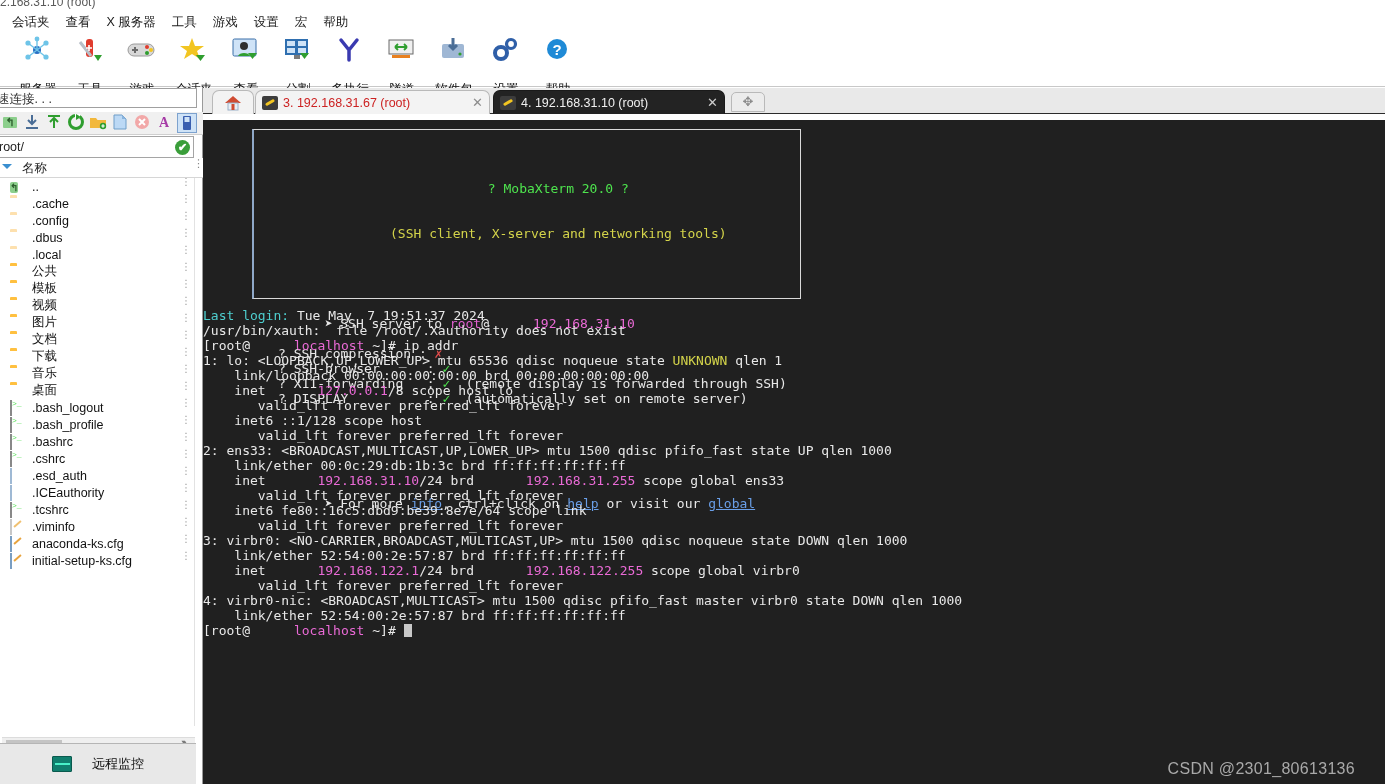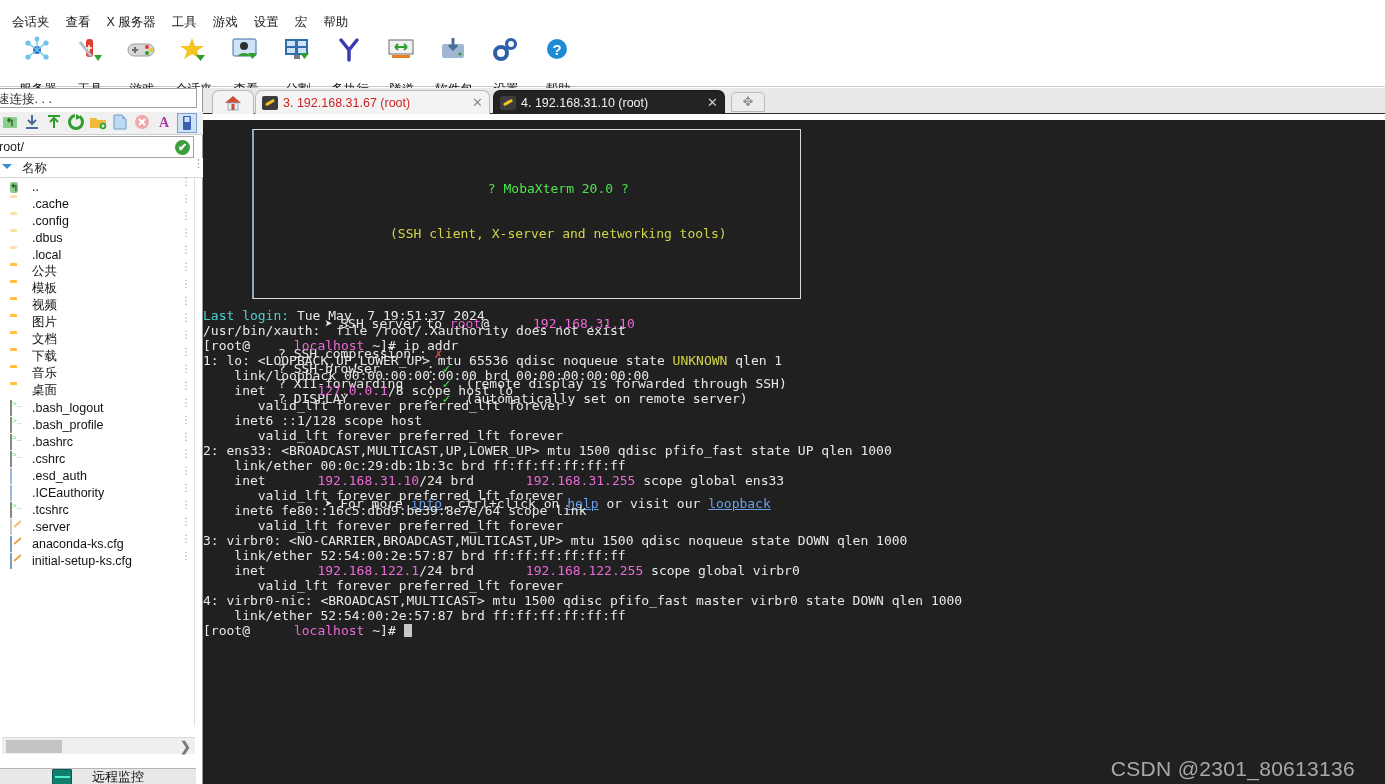--- a/index.html
+++ b/index.html
@@ -123,21 +123,21 @@
   .hscroll .thumb { position: absolute; left: 4px; top: 2px; width: 56px; height: 13px;
     background: #c4c4c4; }
   .hscroll .arr { position: absolute; right: 4px; top: 1px; color: #7a7a7a; font-size: 13px;
     font-weight: bold; }
   .vscroll-track {
     position: absolute; right: 1px; top: 90px; width: 7px; height: 548px; background: #fff;
     border-left: 1px solid #e2e2e2;
   }
 
   .monbar {
-    position: absolute; left: 0; bottom: 0; width: 196px; height: 16px;
+    position: absolute; left: 0; bottom: 0; width: 196px; height: 41px;
     background: #e8e8e8; border-top: 1px solid #b5b5b5;
     display: flex; align-items: center; justify-content: center; gap: 20px;
     font-size: 13px; color: #111;
   }
   .monbar .micon { width: 20px; height: 16px; background: #107f6e; border: 1px solid #0a5a4e;
     position: relative; border-radius: 1px; }
   .monbar .micon:after { content:''; position: absolute; left: 2px; top: 6px;
     width: 15px; height: 2px; background: #49f0c8; }
 
   
@@ -189,28 +189,31 @@
   .c-cyan { color: #4ecfcf; }
   .c-magenta { color: #e05fd0; }
   .c-red { color: #e04b4b; }
   .c-white { color: #e8e8e8; }
   .c-pink { color: #ea6ad6; margin-left: 44px; }
   .link { color: #6a9fe8; text-decoration: underline; text-align: center; }
   .cursor { display: inline-block; width: 8px; height: 13px; background: #c8c8c8;
     vertical-align: -2px; }
   .watermark {
     position: absolute; right: 30px; bottom: 14px; color: #a9a9a9;
-    font-size: 21px; font-family: "Liberation Sans", sans-serif; letter-spacing: 0.3px;
+    font-size: 16px; font-family: "Liberation Sans", sans-serif; letter-spacing: 0.3px;
   }
 </style>
 </head>
 <body>
 
 <div id="app">
 
+  <div class="titlebar">
+    <div class="ttxt">2.168.31.10 (root)</div>
+  </div>
 
   <div class="menubar" id="menubar">
       <div class="menu-item">会话夹</div>
       <div class="menu-item">查看</div>
       <div class="menu-item">X 服务器</div>
       <div class="menu-item">工具</div>
       <div class="menu-item">游戏</div>
       <div class="menu-item">设置</div>
       <div class="menu-item">宏</div>
       <div class="menu-item">帮助</div>
@@ -468,21 +471,21 @@
           <span class="fname">.ICEauthority</span>
           <span class="rdots">⋮</span>
         </div>
         <div class="frow">
           <span class="fi"><span class="sh-icon"></span></span>
           <span class="fname">.tcshrc</span>
           <span class="rdots">⋮</span>
         </div>
         <div class="frow">
           <span class="fi"><span class="vim-icon"></span></span>
-          <span class="fname">.server</span>
+          <span class="fname">.viminfo</span>
           <span class="rdots">⋮</span>
         </div>
         <div class="frow">
           <span class="fi"><span class="cfg-icon"></span></span>
           <span class="fname">anaconda-ks.cfg</span>
           <span class="rdots">⋮</span>
         </div>
         <div class="frow">
           <span class="fi"><span class="cfg-icon"></span></span>
           <span class="fname">initial-setup-ks.cfg</span>
@@ -537,21 +540,21 @@
       <div class="tl" style="text-align:center">
         <span class="c-yellow">(SSH client, X-server and networking tools)</span>
       </div>
       <div class="tl">&nbsp;</div>
       <div class="tl">
         <span class="c-white" style="padding-left:8px">➤ SSH server to </span><span class="c-magenta">root</span><span class="c-white">@</span><span class="c-pink">192.168.31.10</span>
       </div>
       <div id="bannerrows"><div class="tl"><span class="c-white" style="padding-left: 24px;">? SSH compression : </span><span class="c-red">✗</span><span class="c-white"></span></div><div class="tl"><span class="c-white" style="padding-left: 24px;">? SSH-browser      : </span><span class="c-green">✓</span><span class="c-white"></span></div><div class="tl"><span class="c-white" style="padding-left: 24px;">? X11-forwarding   : </span><span class="c-green">✓</span><span class="c-white">  (remote display is forwarded through SSH)</span></div><div class="tl"><span class="c-white" style="padding-left: 24px;">? DISPLAY          : </span><span class="c-green">✓</span><span class="c-white">  (automatically set on remote server)</span></div></div>
       <div class="tl">&nbsp;</div>
       <div class="tl">
-        <span class="c-white" style="padding-left:8px">➤ For more </span><span class="link">info</span><span class="c-white">, ctrl+click on </span><span class="link">help</span><span class="c-white"> or visit our </span><span class="link">loopback</span>
+        <span class="c-white" style="padding-left:8px">➤ For more </span><span class="link">info</span><span class="c-white">, ctrl+click on </span><span class="link">help</span><span class="c-white"> or visit our </span><span class="link">global</span>
       </div>
     </div>
 
     <div class="term-body" id="termbody"><div class="tl"><span class="c-cyan">Last login:</span><span class="c-white"> Tue May  7 19:51:37 2024</span></div><div class="tl"><span class="c-white">/usr/bin/xauth:  file /root/.Xauthority does not exist</span></div><div class="tl"><span class="c-white">[root@</span><span class="c-pink">localhost</span><span class="c-white"> ~]# ip addr</span></div><div class="tl"><span class="c-white">1: lo: &lt;LOOPBACK,UP,LOWER_UP&gt; mtu 65536 qdisc noqueue state </span><span class="c-yellow">UNKNOWN</span><span class="c-white"> qlen 1</span></div><div class="tl"><span class="c-white">    link/loopback 00:00:00:00:00:00 brd 00:00:00:00:00:00</span></div><div class="tl"><span class="c-white">    inet </span><span class="c-pink">127.0.0.1</span><span class="c-white">/8 scope host lo</span></div><div class="tl"><span class="c-white">       valid_lft forever preferred_lft forever</span></div><div class="tl"><span class="c-white">    inet6 ::1/128 scope host</span></div><div class="tl"><span class="c-white">       valid_lft forever preferred_lft forever</span></div><div class="tl"><span class="c-white">2: ens33: &lt;BROADCAST,MULTICAST,UP,LOWER_UP&gt; mtu 1500 qdisc pfifo_fast state UP qlen 1000</span></div><div class="tl"><span class="c-white">    link/ether 00:0c:29:db:1b:3c brd ff:ff:ff:ff:ff:ff</span></div><div class="tl"><span class="c-white">    inet </span><span class="c-pink">192.168.31.10</span><span class="c-white">/24 brd </span><span class="c-pink">192.168.31.255</span><span class="c-white"> scope global ens33</span></div><div class="tl"><span class="c-white">       valid_lft forever preferred_lft forever</span></div><div class="tl"><span class="c-white">    inet6 fe80::16c5:dbd9:be39:8e7e/64 scope link</span></div><div class="tl"><span class="c-white">       valid_lft forever preferred_lft forever</span></div><div class="tl"><span class="c-white">3: virbr0: &lt;NO-CARRIER,BROADCAST,MULTICAST,UP&gt; mtu 1500 qdisc noqueue state DOWN qlen 1000</span></div><div class="tl"><span class="c-white">    link/ether 52:54:00:2e:57:87 brd ff:ff:ff:ff:ff:ff</span></div><div class="tl"><span class="c-white">    inet </span><span class="c-pink">192.168.122.1</span><span class="c-white">/24 brd </span><span class="c-pink">192.168.122.255</span><span class="c-white"> scope global virbr0</span></div><div class="tl"><span class="c-white">       valid_lft forever preferred_lft forever</span></div><div class="tl"><span class="c-white">4: virbr0-nic: &lt;BROADCAST,MULTICAST&gt; mtu 1500 qdisc pfifo_fast master virbr0 state DOWN qlen 1000</span></div><div class="tl"><span class="c-white">    link/ether 52:54:00:2e:57:87 brd ff:ff:ff:ff:ff:ff</span></div><div class="tl"><span class="c-white">[root@</span><span class="c-pink">localhost</span><span class="c-white"> ~]# </span><span class="cursor"></span></div></div>
 
     <div class="watermark">CSDN @2301_80613136</div>
   </div>
 
 </div>
 

